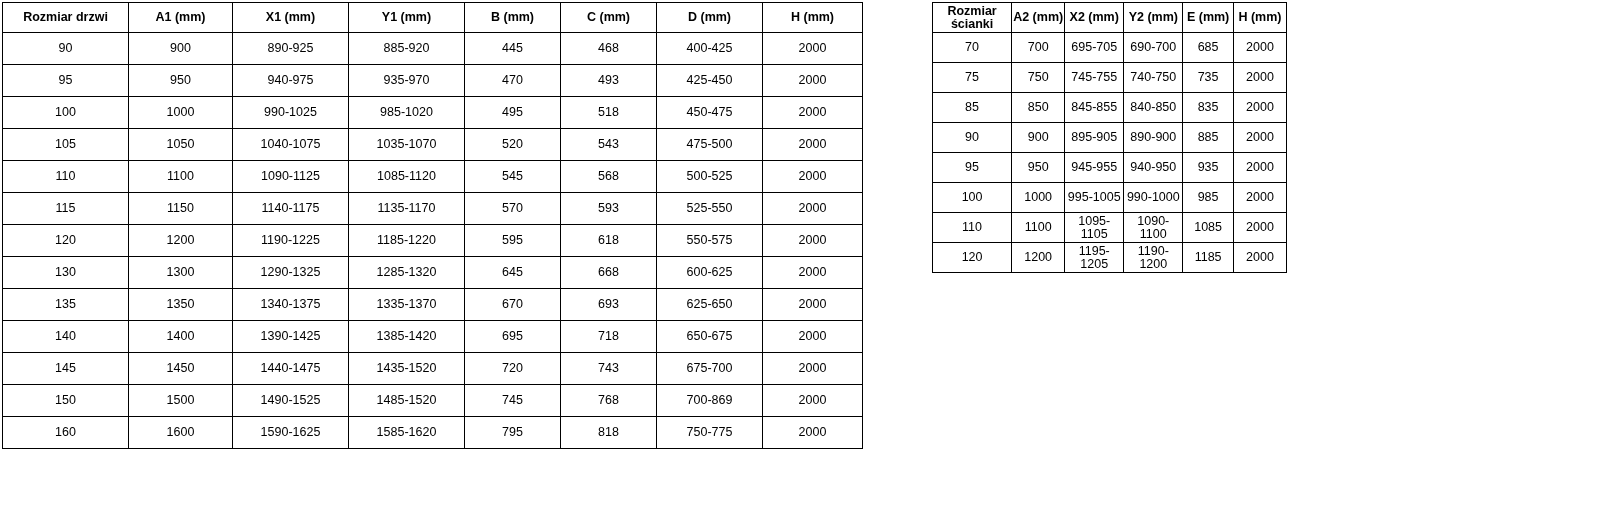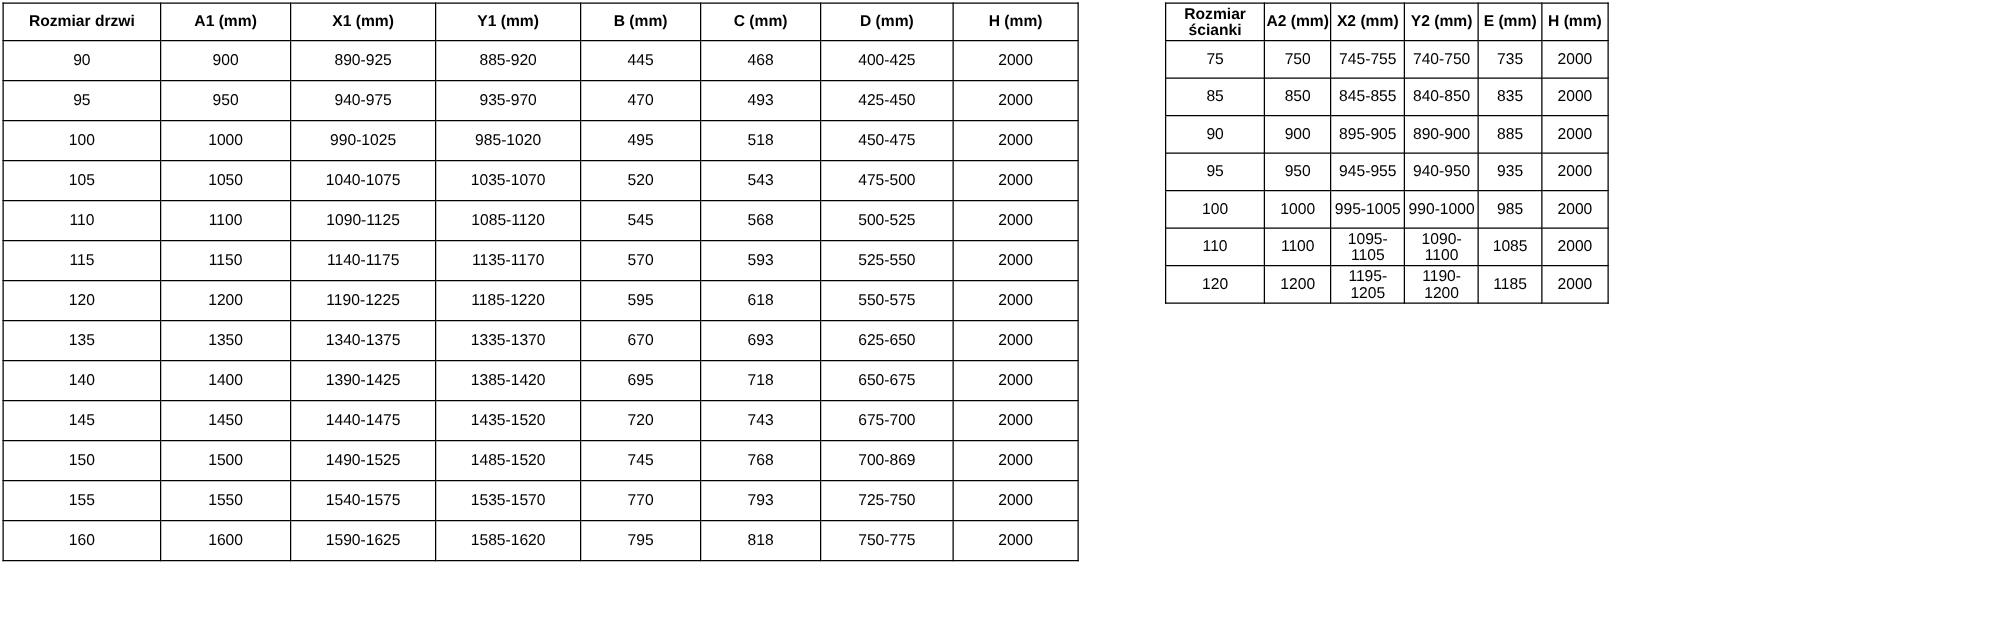--- a/index.html
+++ b/index.html
@@ -163,20 +163,30 @@
             <td>120</td>
             <td>1200</td>
             <td>1190-1225</td>
             <td>1185-1220</td>
             <td>595</td>
             <td>618</td>
             <td>550-575</td>
             <td>2000</td>
           </tr>
           <tr>
+            <td>130</td>
+            <td>1300</td>
+            <td>1290-1325</td>
+            <td>1285-1320</td>
+            <td>645</td>
+            <td>668</td>
+            <td>600-625</td>
+            <td>2000</td>
+          </tr>
+          <tr>
             <td>135</td>
             <td>1350</td>
             <td>1340-1375</td>
             <td>1335-1370</td>
             <td>670</td>
             <td>693</td>
             <td>625-650</td>
             <td>2000</td>
           </tr>
           <tr>
@@ -200,30 +210,20 @@
             <td>2000</td>
           </tr>
           <tr>
             <td>150</td>
             <td>1500</td>
             <td>1490-1525</td>
             <td>1485-1520</td>
             <td>745</td>
             <td>768</td>
             <td>700-869</td>
-            <td>2000</td>
-          </tr>
-          <tr>
-            <td>155</td>
-            <td>1550</td>
-            <td>1540-1575</td>
-            <td>1535-1570</td>
-            <td>770</td>
-            <td>793</td>
-            <td>725-750</td>
             <td>2000</td>
           </tr>
           <tr>
             <td>160</td>
             <td>1600</td>
             <td>1590-1625</td>
             <td>1585-1620</td>
             <td>795</td>
             <td>818</td>
             <td>750-775</td>
@@ -248,20 +248,28 @@
             <th>Rozmiar ścianki</th>
             <th>A2 (mm)</th>
             <th>X2 (mm)</th>
             <th>Y2 (mm)</th>
             <th>E (mm)</th>
             <th>H (mm)</th>
           </tr>
       </thead>
       <tbody id="walls-body">
           <tr>
+            <td>70</td>
+            <td>700</td>
+            <td>695-705</td>
+            <td>690-700</td>
+            <td>685</td>
+            <td>2000</td>
+          </tr>
+          <tr>
             <td>75</td>
             <td>750</td>
             <td>745-755</td>
             <td>740-750</td>
             <td>735</td>
             <td>2000</td>
           </tr>
           <tr>
             <td>85</td>
             <td>850</td>

